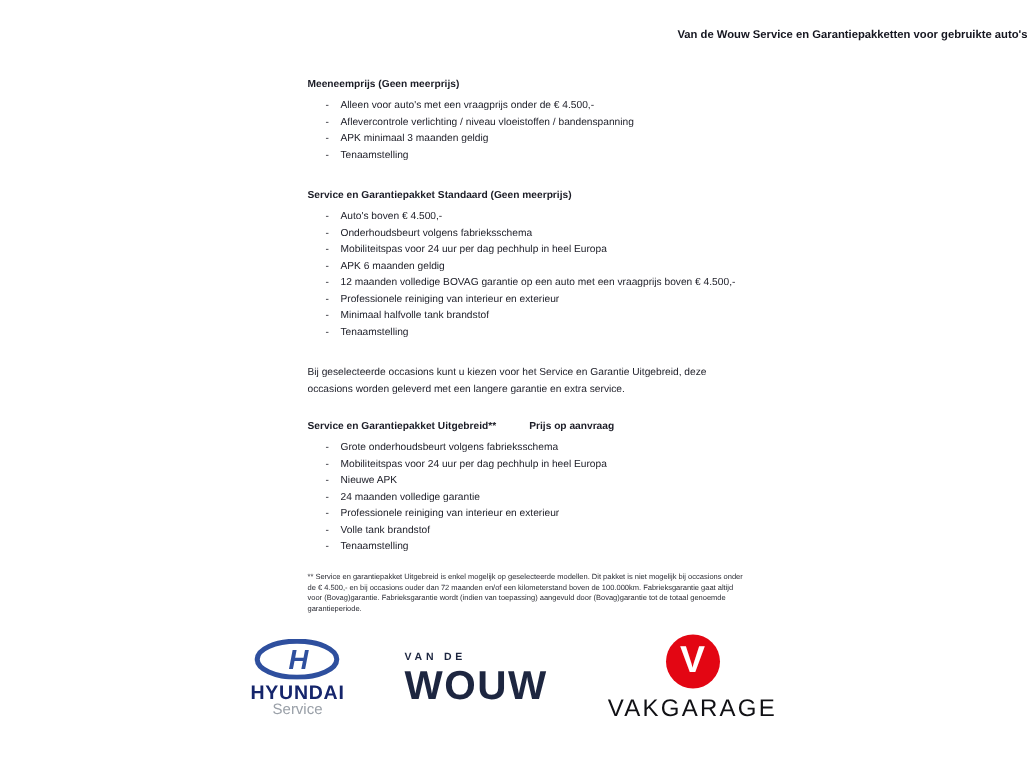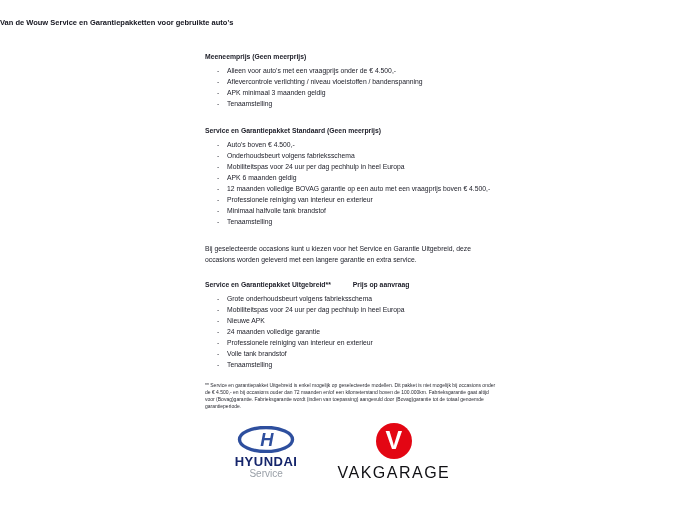--- a/index.html
+++ b/index.html
@@ -7,21 +7,21 @@
     width:685px; height:514px;
     background:#ffffff;
     font-family:"Liberation Sans", sans-serif;
     color:#1b1c26;
     overflow:hidden;
   }
   .title {
     padding-top:18px;
     font-size:7.5px;
     font-weight:bold;
-    text-align:left;
+    text-align:right;
     color:#14151f;
   }
   .content {
     margin-left:205px;
     width:292px;
     font-size:6.8px;
   }
   .sec-heading {
     font-size:6.8px;
     font-weight:bold;
@@ -179,20 +179,24 @@
 
     <div class="logo hyundai">
       <svg class="hy-mark" width="58" height="27" viewBox="0 0 120 56">
         <ellipse cx="60" cy="28" rx="55" ry="25" fill="none" stroke="#2e4f9e" stroke-width="7"></ellipse>
         <text x="62" y="41" text-anchor="middle" font-family="Liberation Sans, sans-serif" font-size="38" font-style="italic" font-weight="bold" fill="#2e4f9e">H</text>
       </svg>
       <div class="hy-name">HYUNDAI</div>
       <div class="hy-sub">Service</div>
     </div>
 
+    <div class="logo wouw">
+      <div class="wouw-top">VAN DE</div>
+      <div class="wouw-main">WOUW</div>
+    </div>
 
     <div class="logo vakgarage">
       <div class="vak-circle">
         <span class="vak-v">V</span>
       </div>
       <div class="vak-name">VAKGARAGE</div>
     </div>
 
   </div>
 

